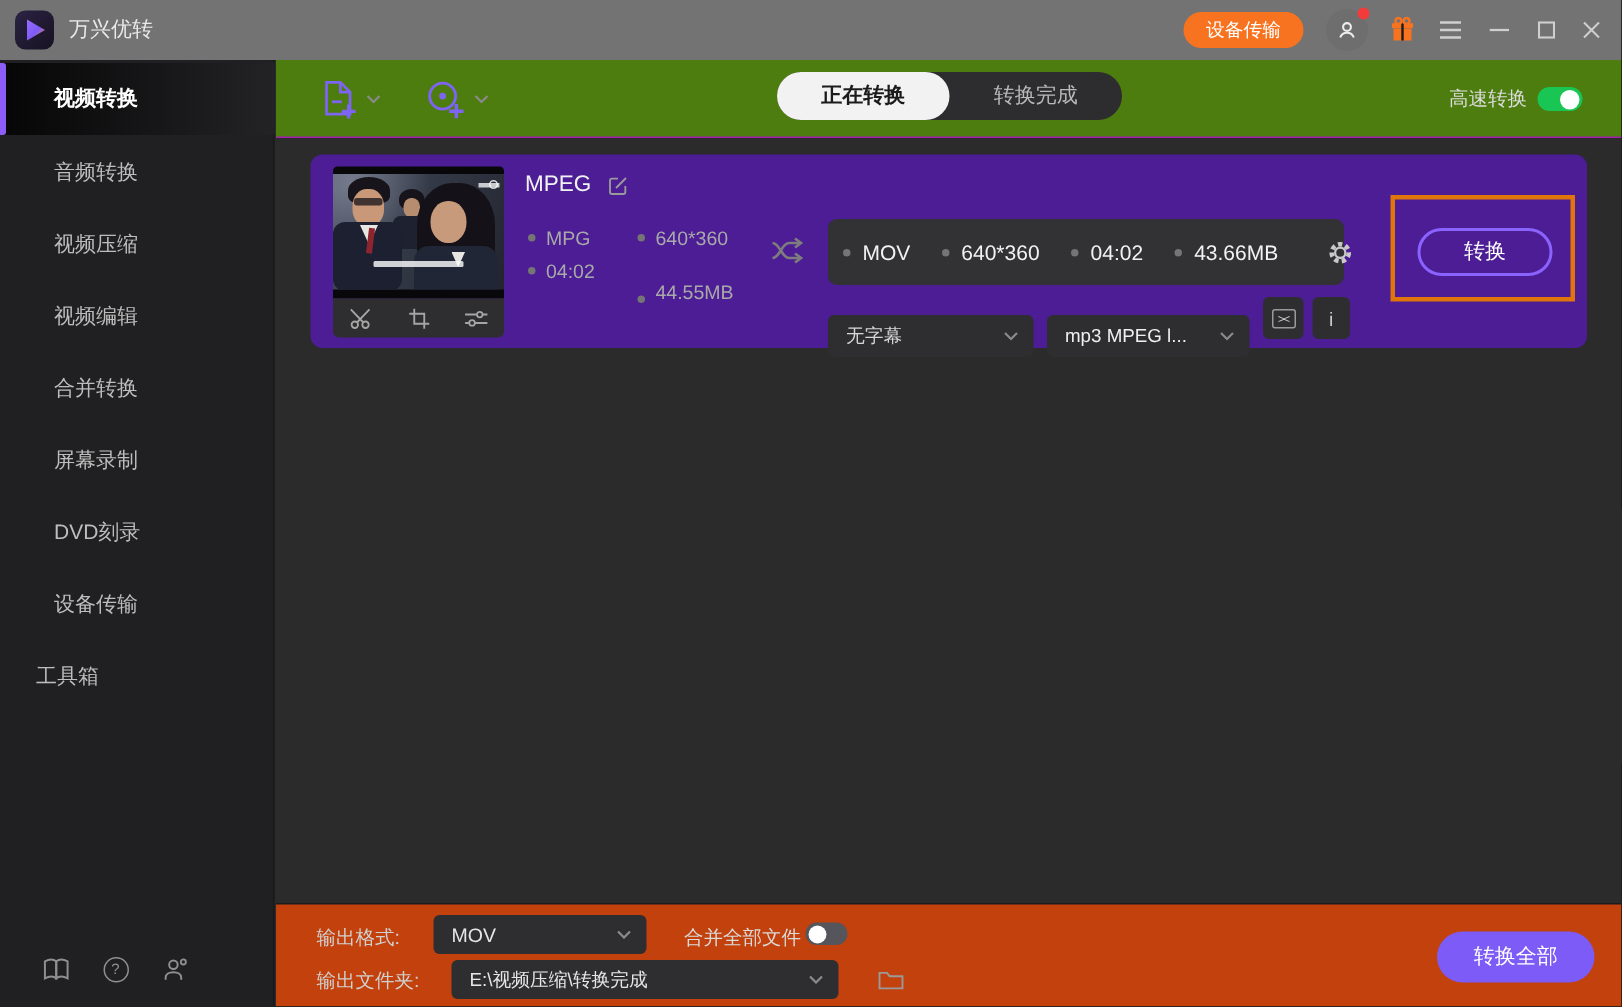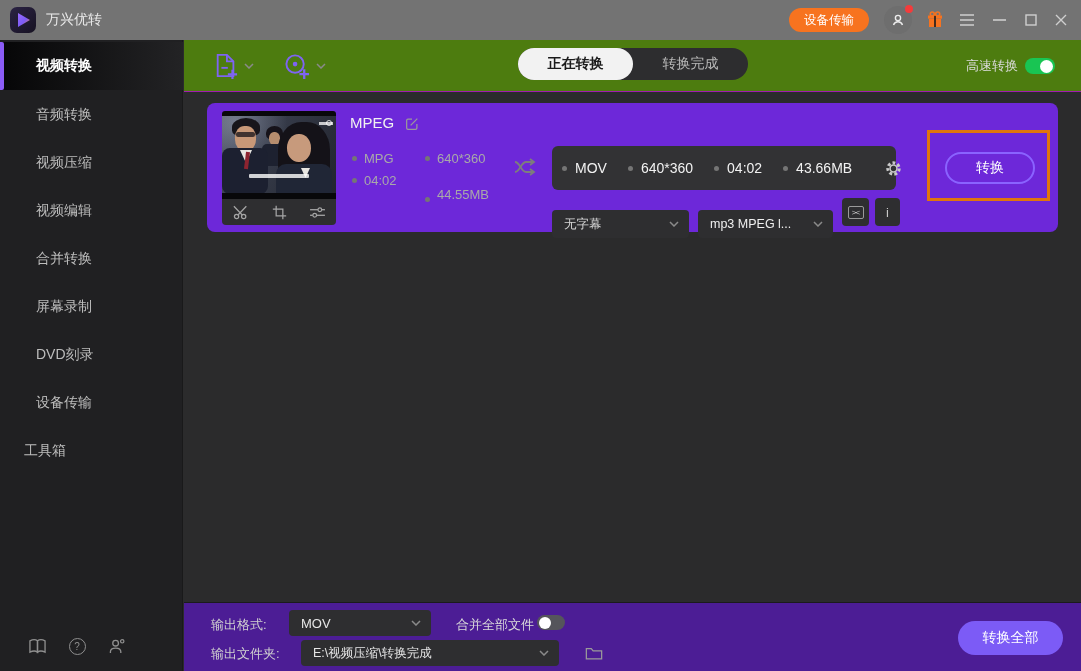--- a/index.html
+++ b/index.html
@@ -38,21 +38,21 @@
   .tab.active { background:#f2f2f2; color:#1b1b1b; font-weight:bold; }
   .speed-label { position:absolute; left:782px; top:0; height:52px; display:flex; align-items:center; font-size:13px; color:#dcdcdc; }
   .toggle { position:relative; border-radius:9px; cursor:pointer; }
   .toggle .knob { position:absolute; top:1.5px; border-radius:50%; background:#fff; }
   .toggle-speed { position:absolute; left:841px; top:18px; width:30px; height:16px; background:#19c553; }
   .toggle-speed .knob { width:13px; height:13px; right:2px; }
   .toggle-merge { width:28px; height:15px; background:#55555b; }
   .toggle-merge .knob { width:12px; height:12px; left:2px; }
 
   
-  .card { position:absolute; left:207px; top:103px; width:851px; height:129px; border-radius:8px; background:#6d28d9; }
+  .card { position:absolute; left:207px; top:103px; width:851px; height:129px; border-radius:8px; background:#4c1d95; }
   .thumb { position:absolute; left:15px; top:8px; width:114px; height:88px; background:#08080a; border-radius:3px 3px 0 0; overflow:hidden; cursor:pointer; }
   .scene { position:absolute; left:0; top:5px; width:114px; height:77px;
            background:linear-gradient(115deg,#4a5061 0%,#343947 45%,#22252e 100%); overflow:hidden; }
   .scene .glow { position:absolute; inset:0; background:radial-gradient(circle at 12% 8%, rgba(205,215,235,.35), transparent 42%); }
   .shape { position:absolute; }
   .thumb-strip { position:absolute; left:15px; top:96px; width:114px; height:26px; background:#2e2e30;
                  border-radius:0 0 4px 4px; display:flex; align-items:center; justify-content:space-around; }
   .strip-btn { width:24px; height:20px; display:flex; align-items:center; justify-content:center; cursor:pointer; }
 
   .clip-title { position:absolute; left:143px; top:11px; font-size:15px; color:#f1f1f1; }
@@ -74,21 +74,21 @@
             align-items:center; justify-content:center; cursor:pointer; color:#b9b9b9; }
   .cc-box { border:1.5px solid #9a9a9a; border-radius:2px; width:16px; height:13px; font-size:8px; color:#cfcfcf;
             display:flex; align-items:center; justify-content:center; letter-spacing:-1px; }
 
   .highlight { position:absolute; left:720px; top:27px; width:123px; height:71px; border:3px solid #e0750c; }
   .convert-btn { position:absolute; left:738px; top:49px; width:90px; height:32px; border-radius:16px;
                  border:2px solid #8a63ff; background:transparent; color:#fff; font-size:14px;
                  display:flex; align-items:center; justify-content:center; cursor:pointer; }
 
   
-  .footer { position:absolute; left:184px; top:602px; width:897px; height:69px; background:#4c1d95; border-top:1px solid #1b1b1c; }
+  .footer { position:absolute; left:184px; top:602px; width:897px; height:69px; background:#c2410c; border-top:1px solid #1b1b1c; }
   .f-label { position:absolute; font-size:13px; color:#d0d0d0; }
   .f-select { position:absolute; height:26px; border-radius:4px; background:#2e2e30; display:flex; align-items:center;
               padding:0 10px 0 12px; font-size:13px; color:#e6e6e6; cursor:pointer; }
   .f-select .sel-text { flex:1; overflow:hidden; white-space:nowrap; }
   .convert-all-btn { position:absolute; left:774px; top:18px; width:105px; height:34px; border-radius:17px;
                      background:#7c5bf6; color:#fff; font-size:14px; display:flex; align-items:center; justify-content:center; cursor:pointer; }
   svg { display:block; }
 </style>
 </head>
 <body>

